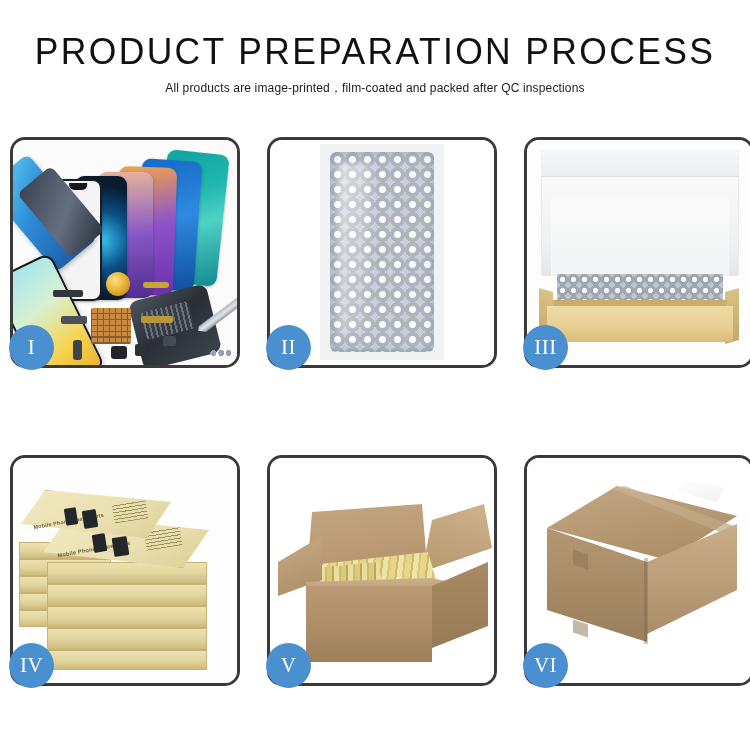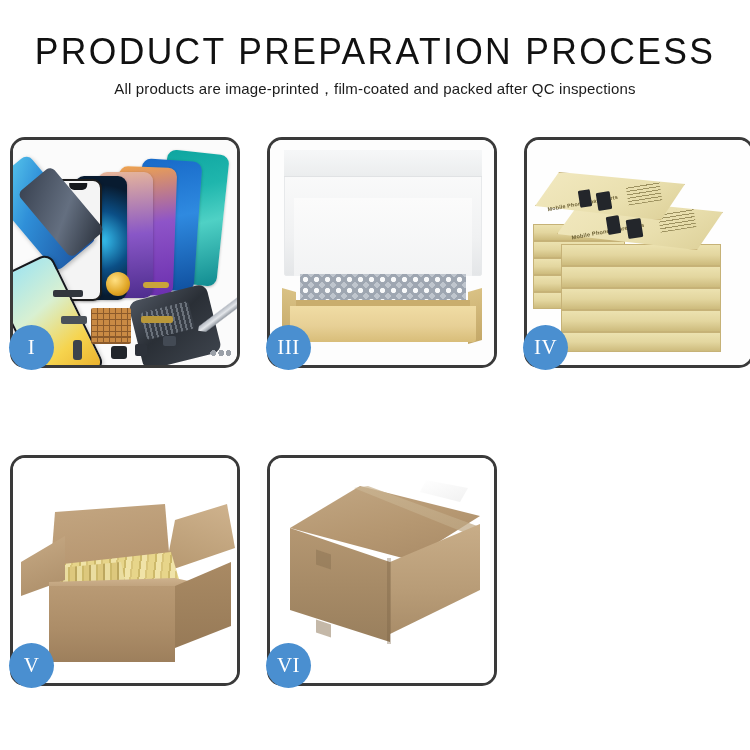--- a/index.html
+++ b/index.html
@@ -30,21 +30,21 @@
     font-weight: 500;
     letter-spacing: 2.4px;
     line-height: 1.05;
     color: #111111;
     white-space: nowrap;
     transform: scaleX(0.985);
   }
   #page-subtitle {
     margin: 0;
     padding-top: 9px;
-    font-size: 15px;
+    font-size: 12px;
     font-weight: 400;
     letter-spacing: 0.15px;
     color: #1b1b1b;
     white-space: nowrap;
   }
 
   
   #process-grid {
     position: absolute;
     left: 10px;
@@ -399,20 +399,29 @@
       <div class="prt prt-cam"></div>
       <div class="prt prt-sp"></div>
       <div class="prt prt-btn"></div>
       <div class="prt prt-sim"></div>
       <div class="prt prt-screws"></div>
       <div class="tweezer"></div>
     </div>
     <div class="step-badge">I</div>
   </div>
 
+  <div class="panel">
+    <div class="panel-inner scene-bubble">
+      <div class="bubble-bag">
+        <div class="bubble-body"></div>
+        <div class="bubble-sheen"></div>
+      </div>
+    </div>
+    <div class="step-badge">II</div>
+  </div>
 
   <div class="panel">
     <div class="panel-inner scene-box3">
       <div class="b3-lid"></div>
       <div class="b3-lidfold"></div>
       <div class="b3-foam"></div>
       <div class="b3-left"></div>
       <div class="b3-right"></div>
       <div class="b3-bubbles"></div>
       <div class="b3-inner"></div>

